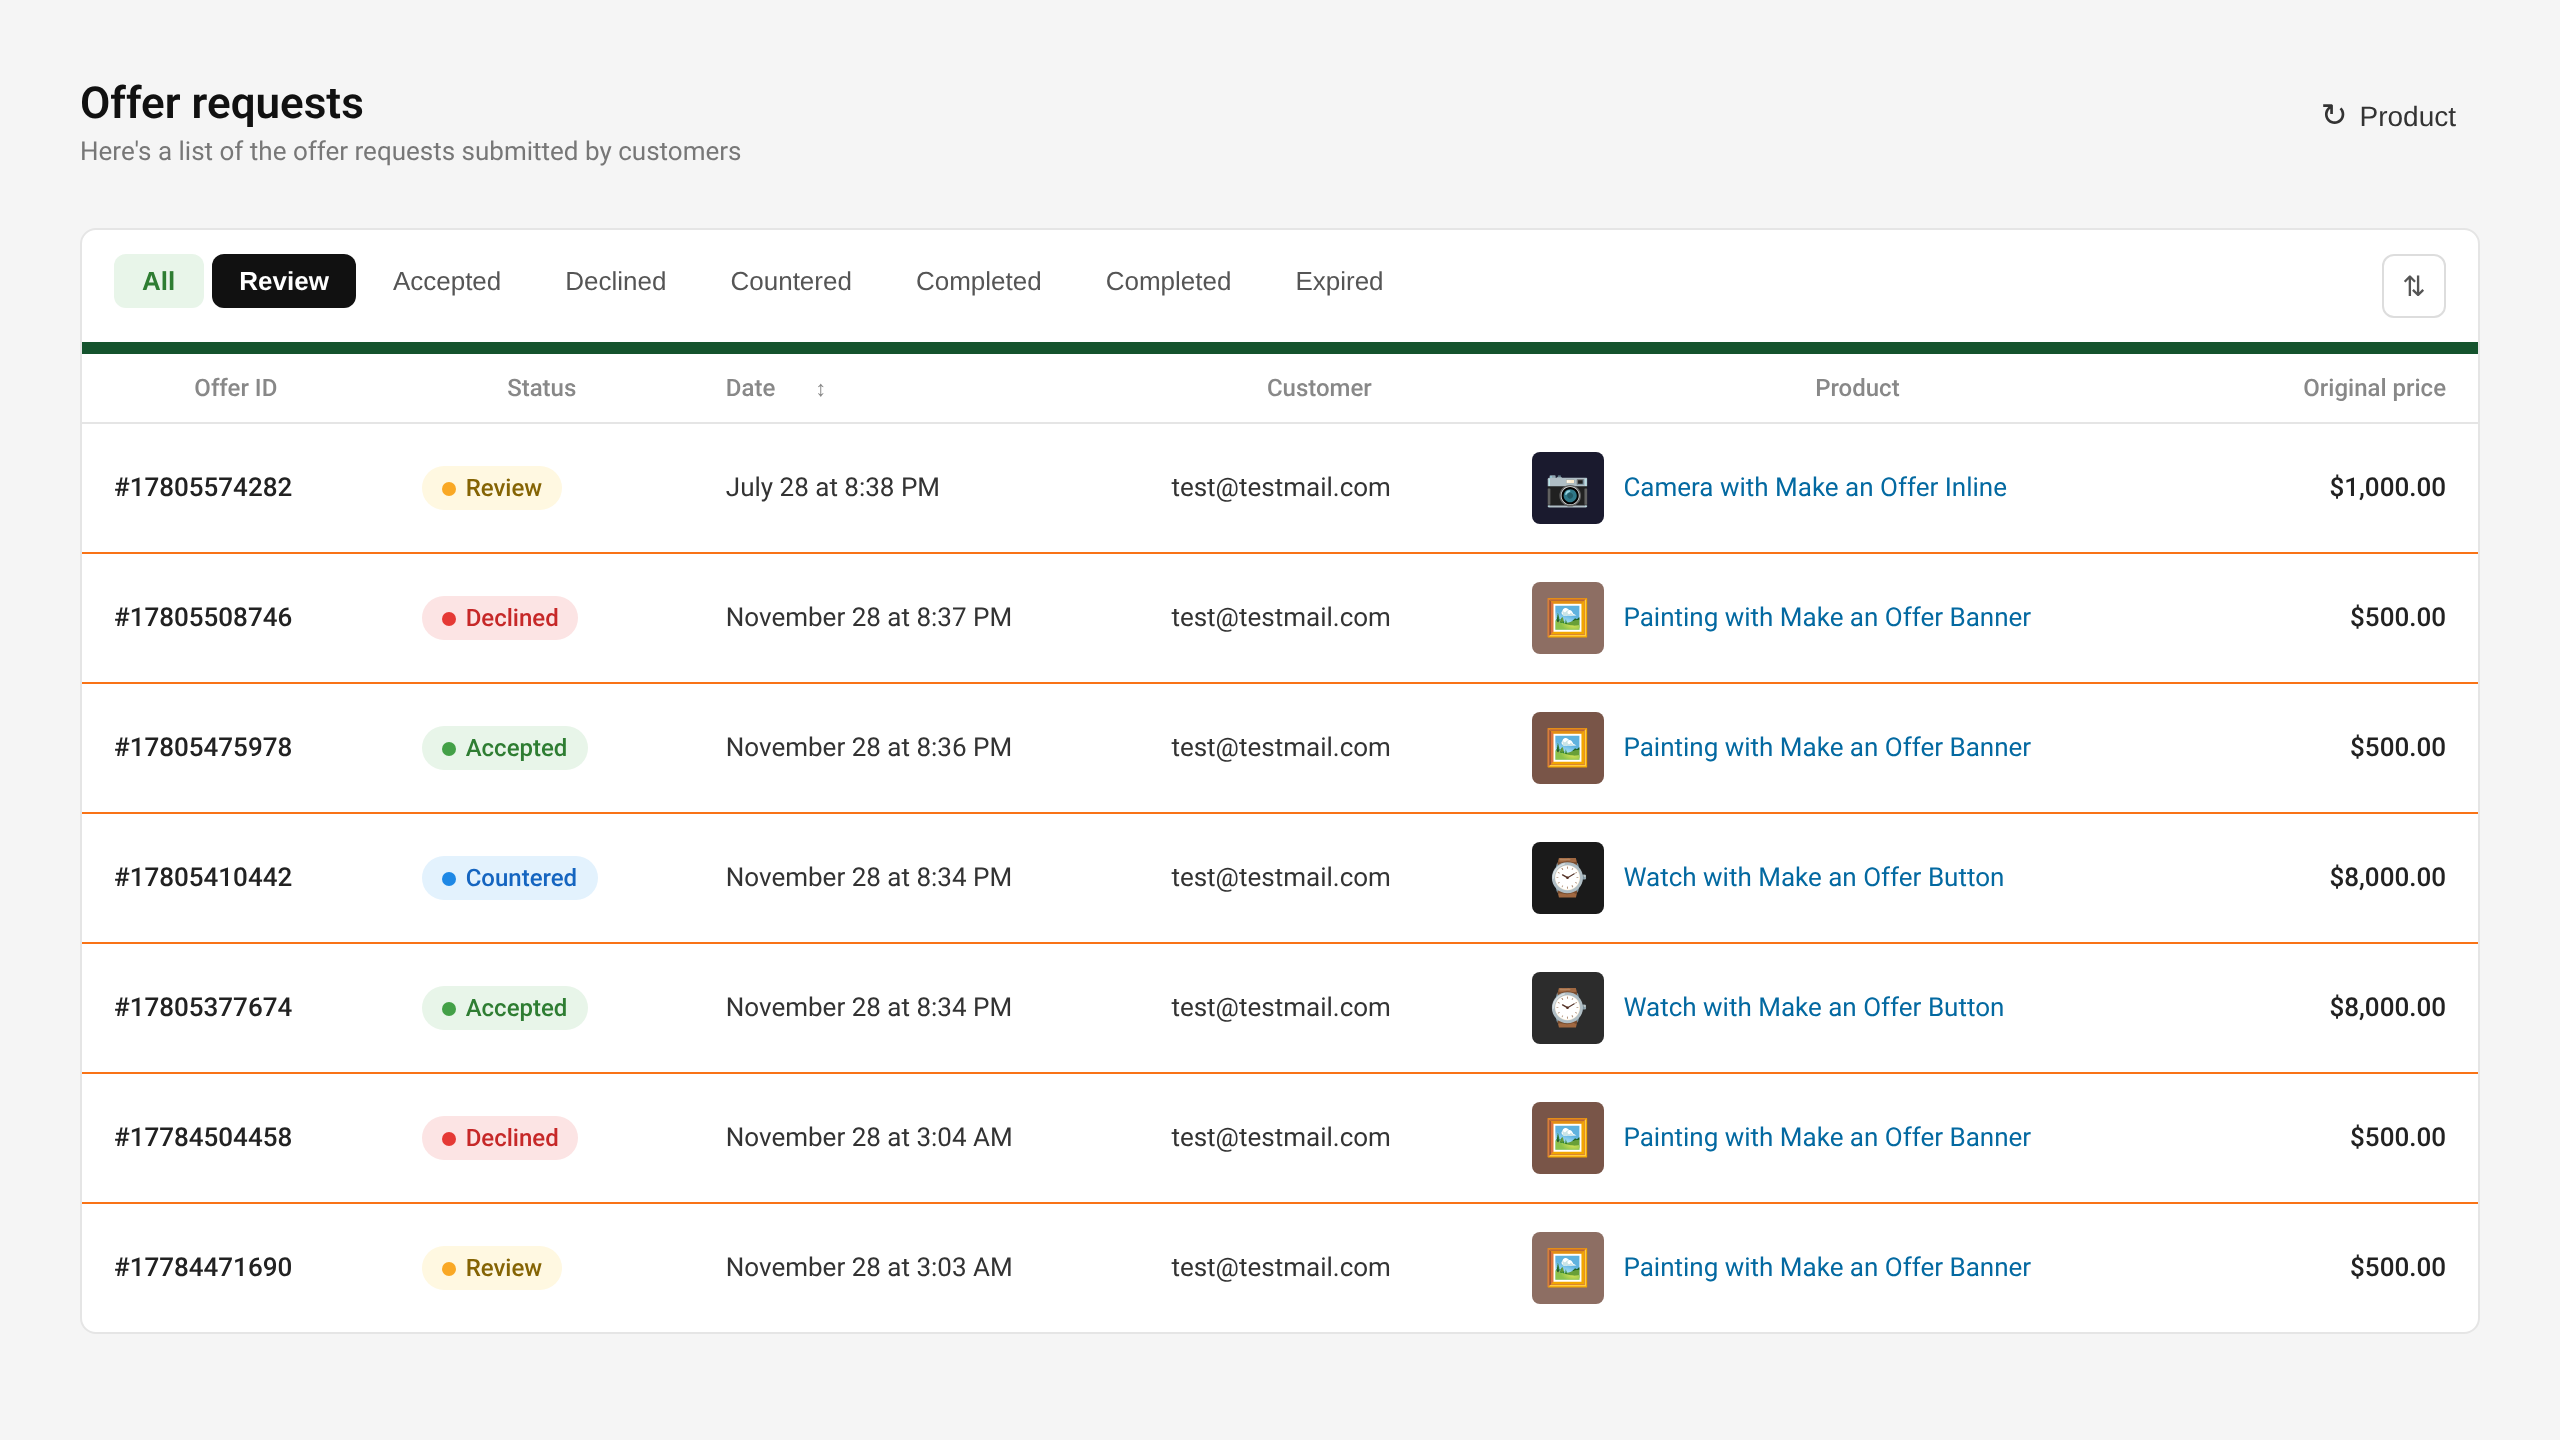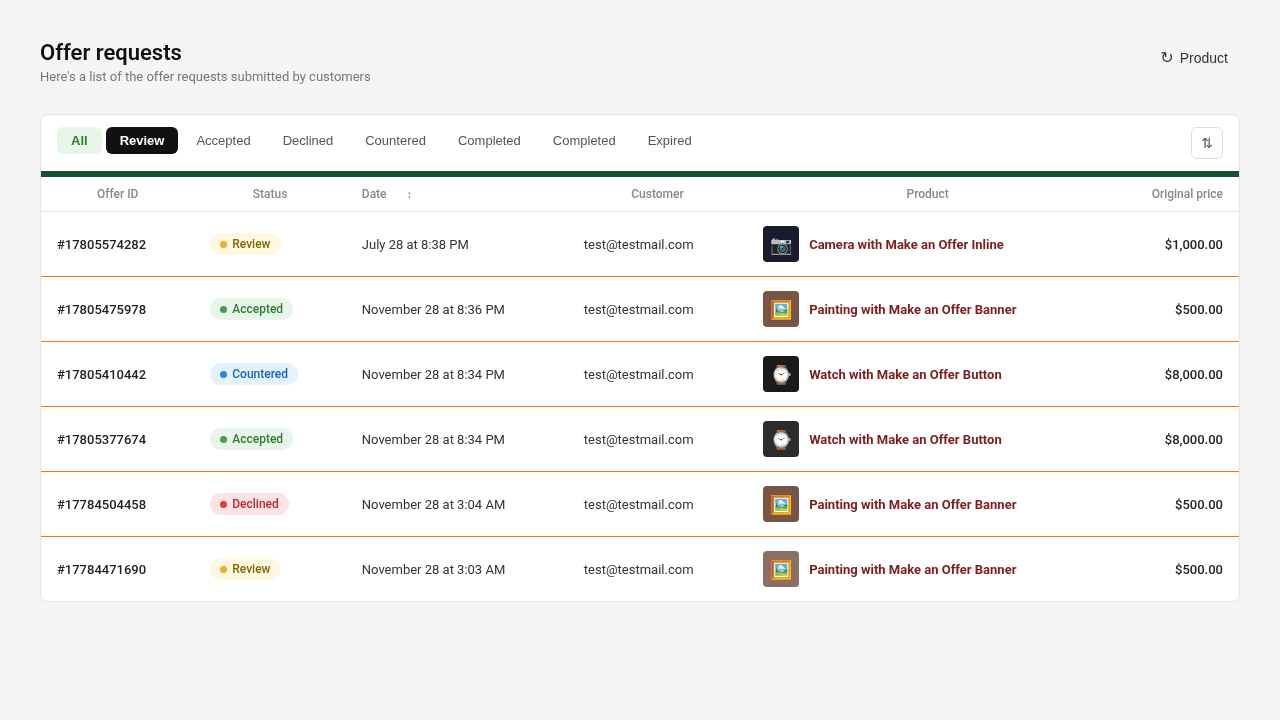--- a/index.html
+++ b/index.html
@@ -177,22 +177,22 @@
       object-fit: cover;
       background: #ddd;
       flex-shrink: 0;
       display: flex;
       align-items: center;
       justify-content: center;
       font-size: 18px;
       overflow: hidden;
     }
     .product-name {
-      font-weight: 700;
-      color: #7f1d1d;
+      font-weight: 400;
+      color: #0369a1;
     }
     .price-col {
       text-align: right;
       font-weight: 500;
       color: #222;
     }
     .date-header-cell {
       display: flex;
       align-items: center;
       gap: 20px;
@@ -263,20 +263,38 @@
     <td>test@testmail.com</td>
     <td>
       <div class="product-cell">
         <div class="product-img" style="background:#1a1a2e; font-size:18px;">📷</div>
         <span class="product-name">Camera with Make an Offer Inline</span>
       </div>
     </td>
     <td class="price-col">$1,000.00</td>
   </tr>
           <tr style="cursor: pointer;">
+    <td class="offer-id">#17805508746</td>
+    <td>
+      <span class="status-badge status-declined">
+        <span class="status-dot dot-declined"></span>
+        Declined
+      </span>
+    </td>
+    <td>November 28 at 8:37 PM</td>
+    <td>test@testmail.com</td>
+    <td>
+      <div class="product-cell">
+        <div class="product-img" style="background:#8d6e63; font-size:18px;">🖼️</div>
+        <span class="product-name">Painting with Make an Offer Banner</span>
+      </div>
+    </td>
+    <td class="price-col">$500.00</td>
+  </tr>
+          <tr style="cursor: pointer;">
     <td class="offer-id">#17805475978</td>
     <td>
       <span class="status-badge status-accepted">
         <span class="status-dot dot-accepted"></span>
         Accepted
       </span>
     </td>
     <td>November 28 at 8:36 PM</td>
     <td>test@testmail.com</td>
     <td>

